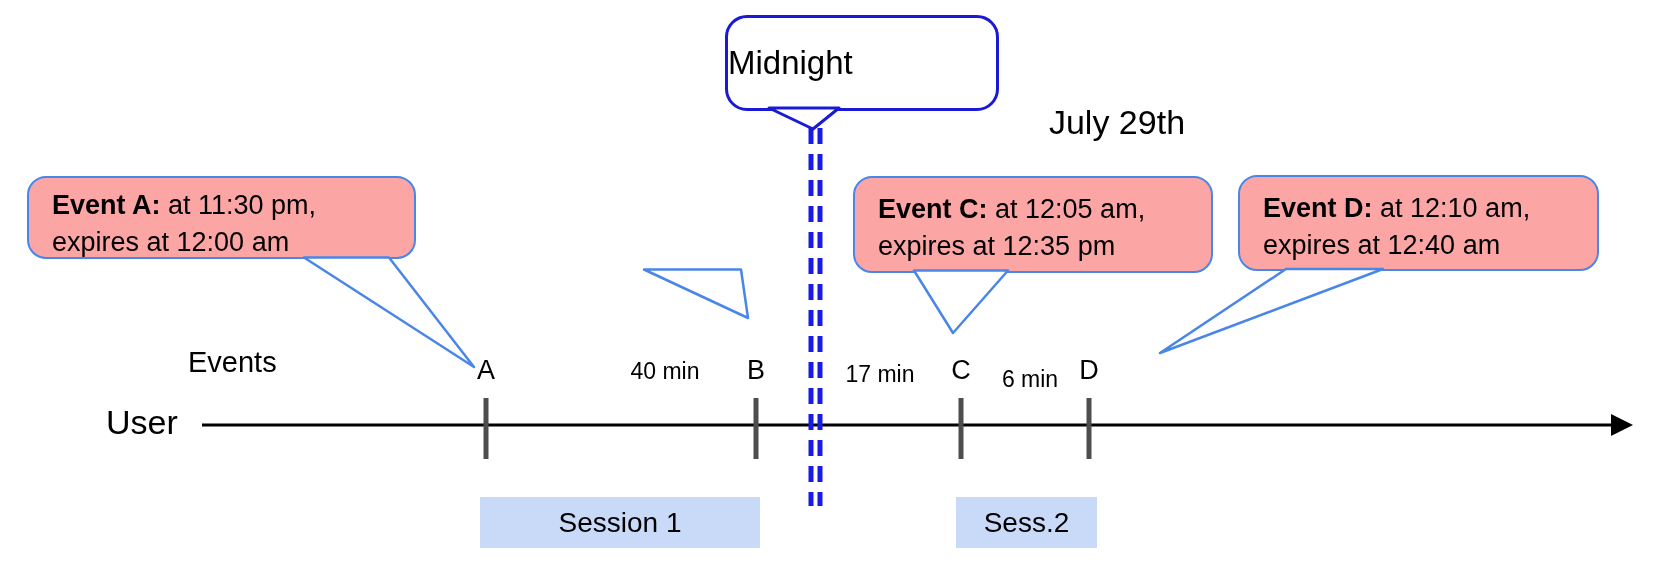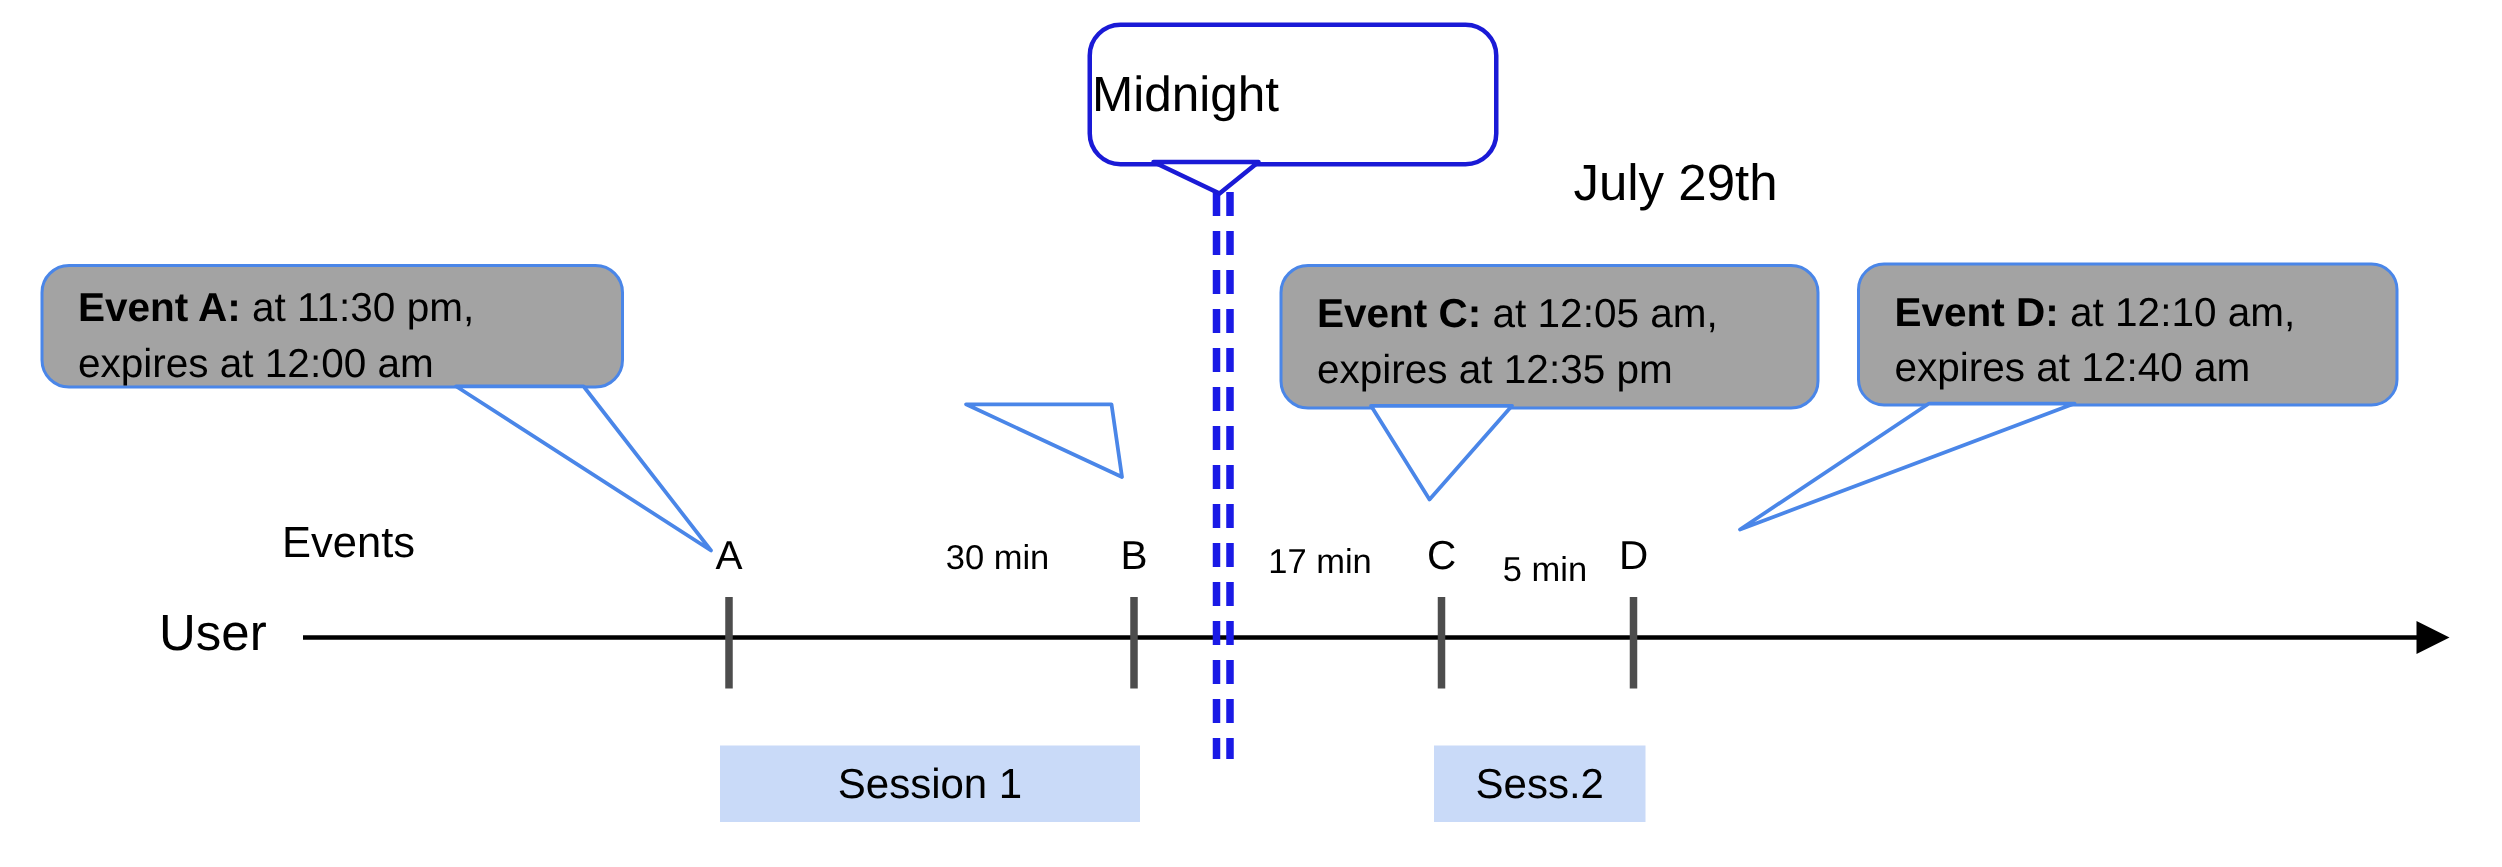--- a/index.html
+++ b/index.html
@@ -24,21 +24,21 @@
   .dash{stroke:var(--dashed-line);stroke-width:5;stroke-dasharray:16 10;fill:none;}
   .tail-light{fill:#ffffff;stroke:var(--bubble-border);stroke-width:2.5;stroke-linejoin:round;}
   .tail-dark{fill:#ffffff;stroke:var(--midnight-border);stroke-width:3;stroke-linejoin:round;}
   .title{font-size:34px;width:260px;text-align:center;z-index:2;}
   .midnight{
     left:725px;top:15px;width:274px;height:96px;box-sizing:border-box;
     border:3px solid var(--midnight-border);border-radius:22px;background:#fff;
     display:flex;align-items:center;font-size:33px;z-index:2;
   }
   .bubble{
-    box-sizing:border-box;background:#a3a3a3;border:2.5px solid var(--bubble-border);
+    box-sizing:border-box;background:#fca5a5;border:2.5px solid var(--bubble-border);
     border-radius:19px;font-size:27px;line-height:37px;padding:9px 16px 0 23px;z-index:2;
   }
   .bubble .l1 b{font-weight:bold;}
   .events-label{left:188px;top:346px;font-size:29px;z-index:2;}
   .user-label{left:106px;top:403px;font-size:34px;z-index:2;}
   .tick-label{width:60px;text-align:center;top:355px;font-size:27px;z-index:2;}
   .interval-label{width:120px;text-align:center;top:361px;font-size:23px;z-index:2;}
   .session{
     top:497px;height:51px;background:var(--session-fill);
     display:flex;align-items:center;justify-content:center;font-size:28px;z-index:1;text-align:center;
@@ -59,36 +59,36 @@
     <div class="l1"><b>Event A:</b><span> at 11:30 pm,</span></div>
     <div class="l2">expires at 12:00 am</div>
   </div>
 
 
   <div class="abs bubble" style="left:853px;top:176px;width:360px;height:97px;padding-top:13px;">
     <div class="l1"><b>Event C:</b><span> at 12:05 am,</span></div>
     <div class="l2">expires at 12:35 pm</div>
   </div>
 
-  <div class="abs bubble" style="left:1238px;top:175px;width:361px;height:96px;padding-top:13px;border-radius:18px;">
+  <div class="abs bubble" style="left:1238px;top:175px;width:361px;height:96px;padding-top:13px;">
     <div class="l1"><b>Event D:</b><span> at 12:10 am,</span></div>
     <div class="l2">expires at 12:40 am</div>
   </div>
 
   <div class="abs events-label">Events</div>
   <div class="abs user-label">User</div>
 
   <div class="abs tick-label" style="left:456px;">A</div>
   <div class="abs tick-label" style="left:726px;">B</div>
   <div class="abs tick-label" style="left:931px;">C</div>
   <div class="abs tick-label" style="left:1059px;">D</div>
 
-  <div class="abs interval-label" style="left:605px;top:358px;">30 min</div>
+  <div class="abs interval-label" style="left:605px;top:358px;">40 min</div>
   <div class="abs interval-label" style="left:820px;">17 min</div>
-  <div class="abs interval-label" style="left:970px;top:366px;">5 min</div>
+  <div class="abs interval-label" style="left:970px;top:366px;">6 min</div>
 
   <div class="abs session" style="left:480px;width:280px;">
     <span>Session 1</span>
   </div>
   <div class="abs session" style="left:956px;width:141px;">
     <span>Sess.2</span>
   </div>
 
   <svg class="svg-layer" width="1668" height="578" viewBox="0 0 1668 578">
 

